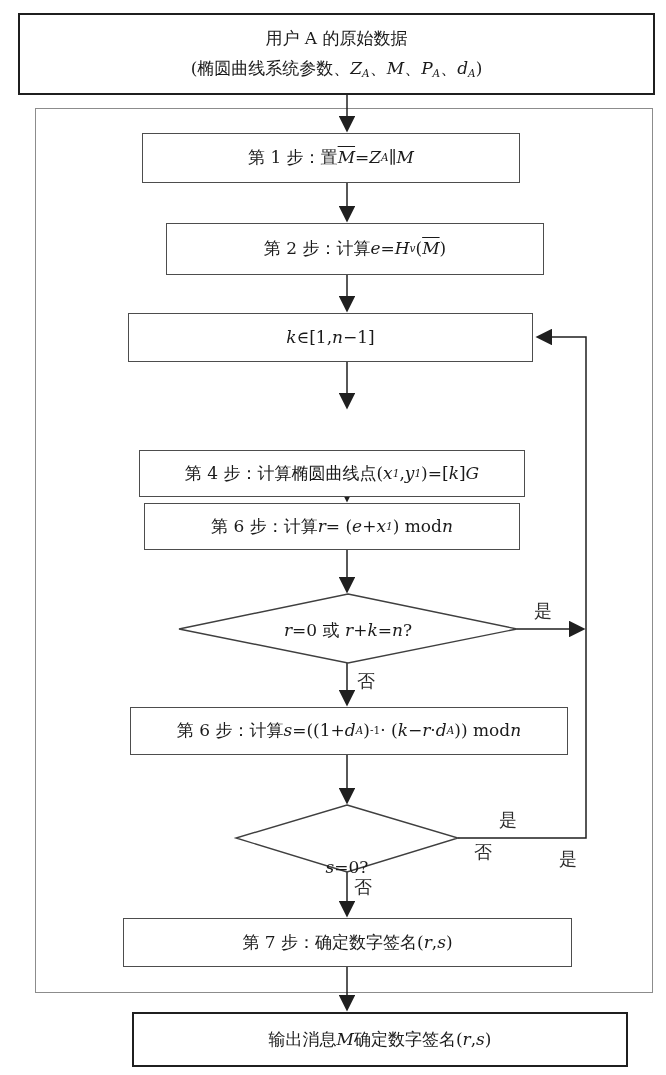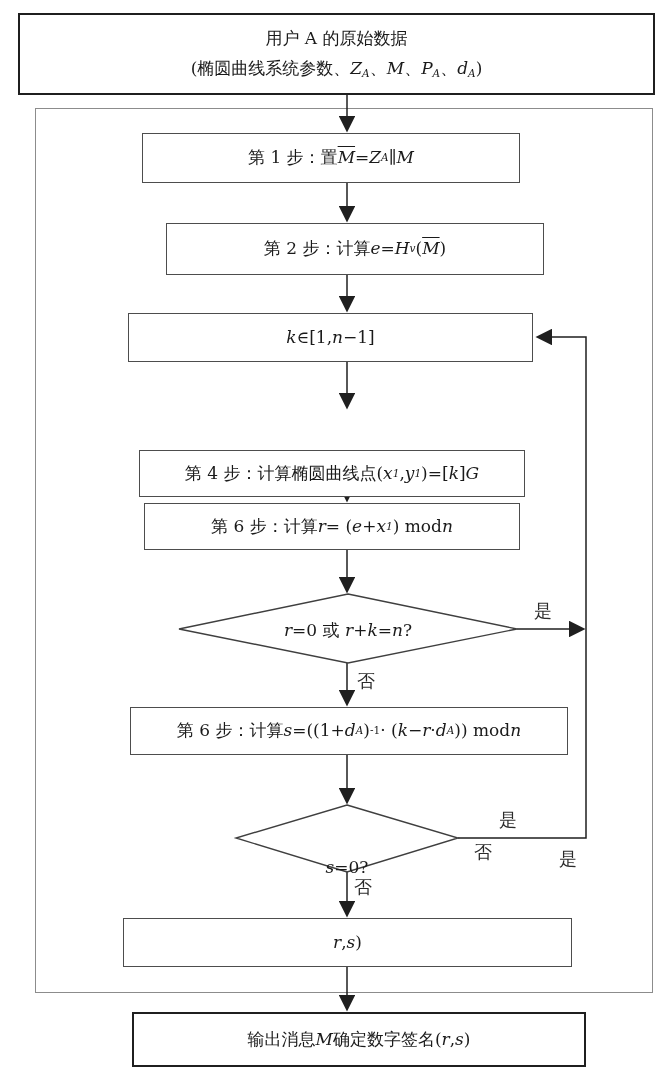--- a/index.html
+++ b/index.html
@@ -139,27 +139,28 @@
       <span class="seg-p">−</span>
       <span class="seg-i">r</span>
       <span class="seg-p">· </span>
       <span class="seg-i">d</span>
       <span class="seg-sub">A</span>
       <span class="seg-p">)) mod</span>
       <span class="seg-i">n</span>
     </div>
 
   <div class="box thin" style="left:123px;top:918px;width:449px;height:49px;">
+      <span class="seg-p">第 7 步：确定数字签名(</span>
       <span class="seg-i">r</span>
       <span class="seg-p">, </span>
       <span class="seg-i">s</span>
       <span class="seg-p">)</span>
     </div>
 
-  <div class="box thick" style="left:132px;top:1012px;width:454px;height:55px;">
+  <div class="box thick" style="left:132px;top:1012px;width:496px;height:55px;">
       <span class="seg-p">输出消息 </span>
       <span class="seg-i">M</span>
       <span class="seg-p"> 确定数字签名(</span>
       <span class="seg-i">r</span>
       <span class="seg-p">, </span>
       <span class="seg-i">s</span>
       <span class="seg-p">)</span>
     </div>
 
   <div class="dec-text" style="left:348px;top:630px;"><span class="seg-i">r</span><span class="seg-p">=0 或 </span><span class="seg-i">r</span><span class="seg-p">+</span><span class="seg-i">k</span><span class="seg-p">=</span><span class="seg-i">n</span><span class="seg-p">?</span></div>

